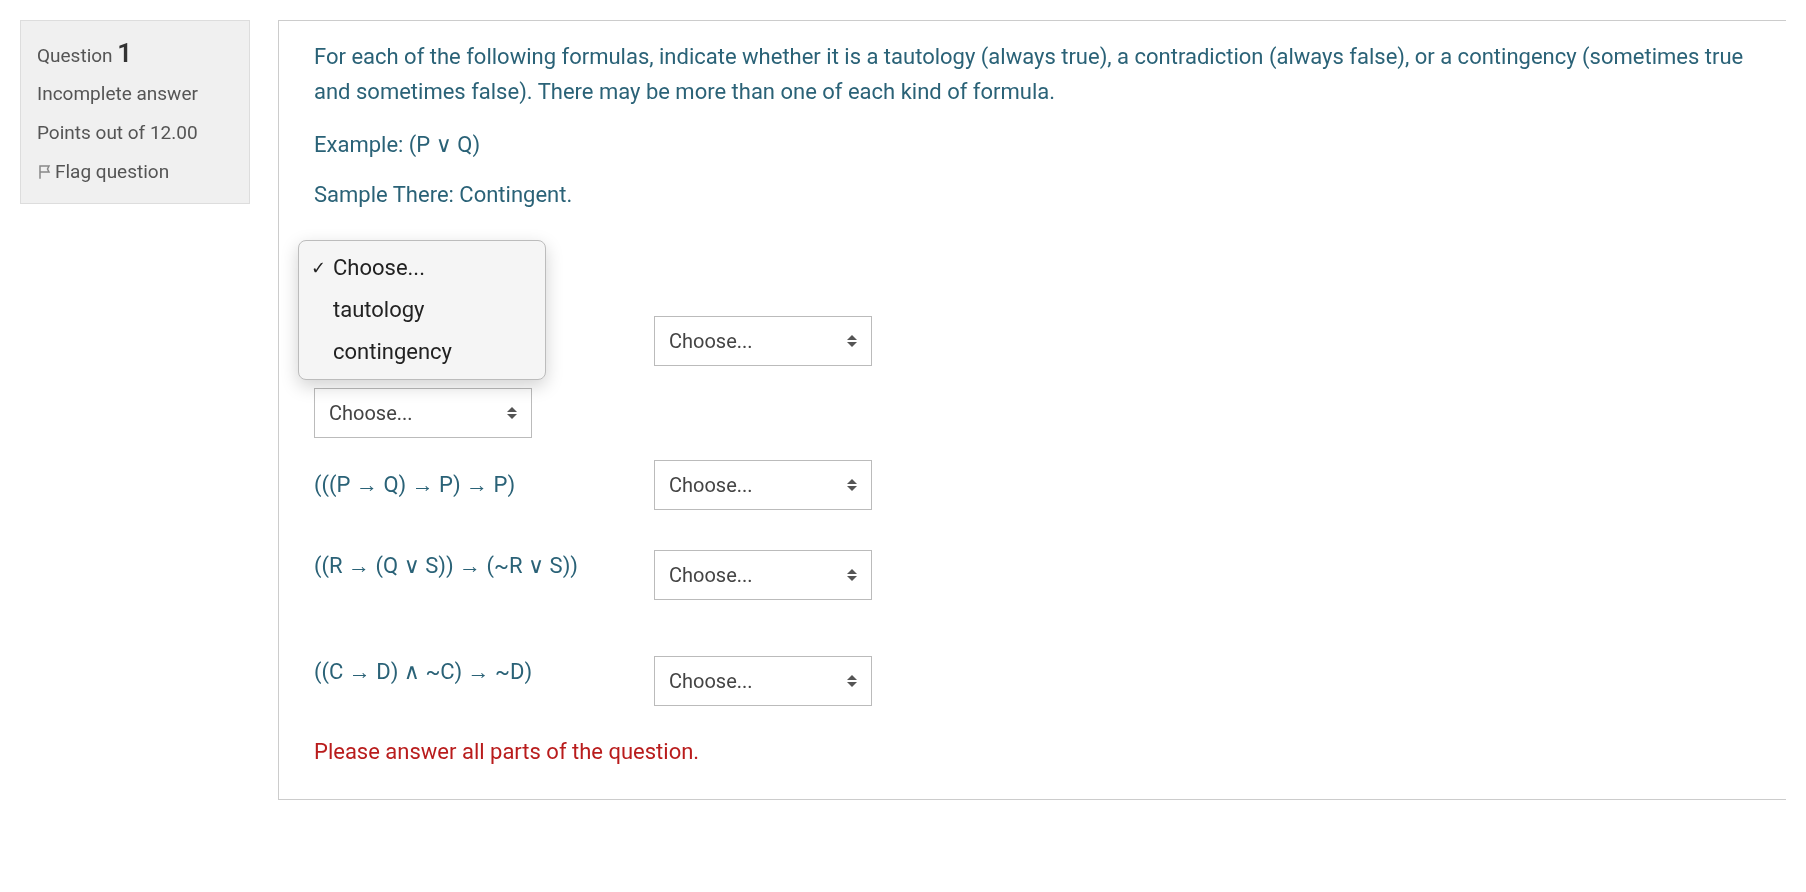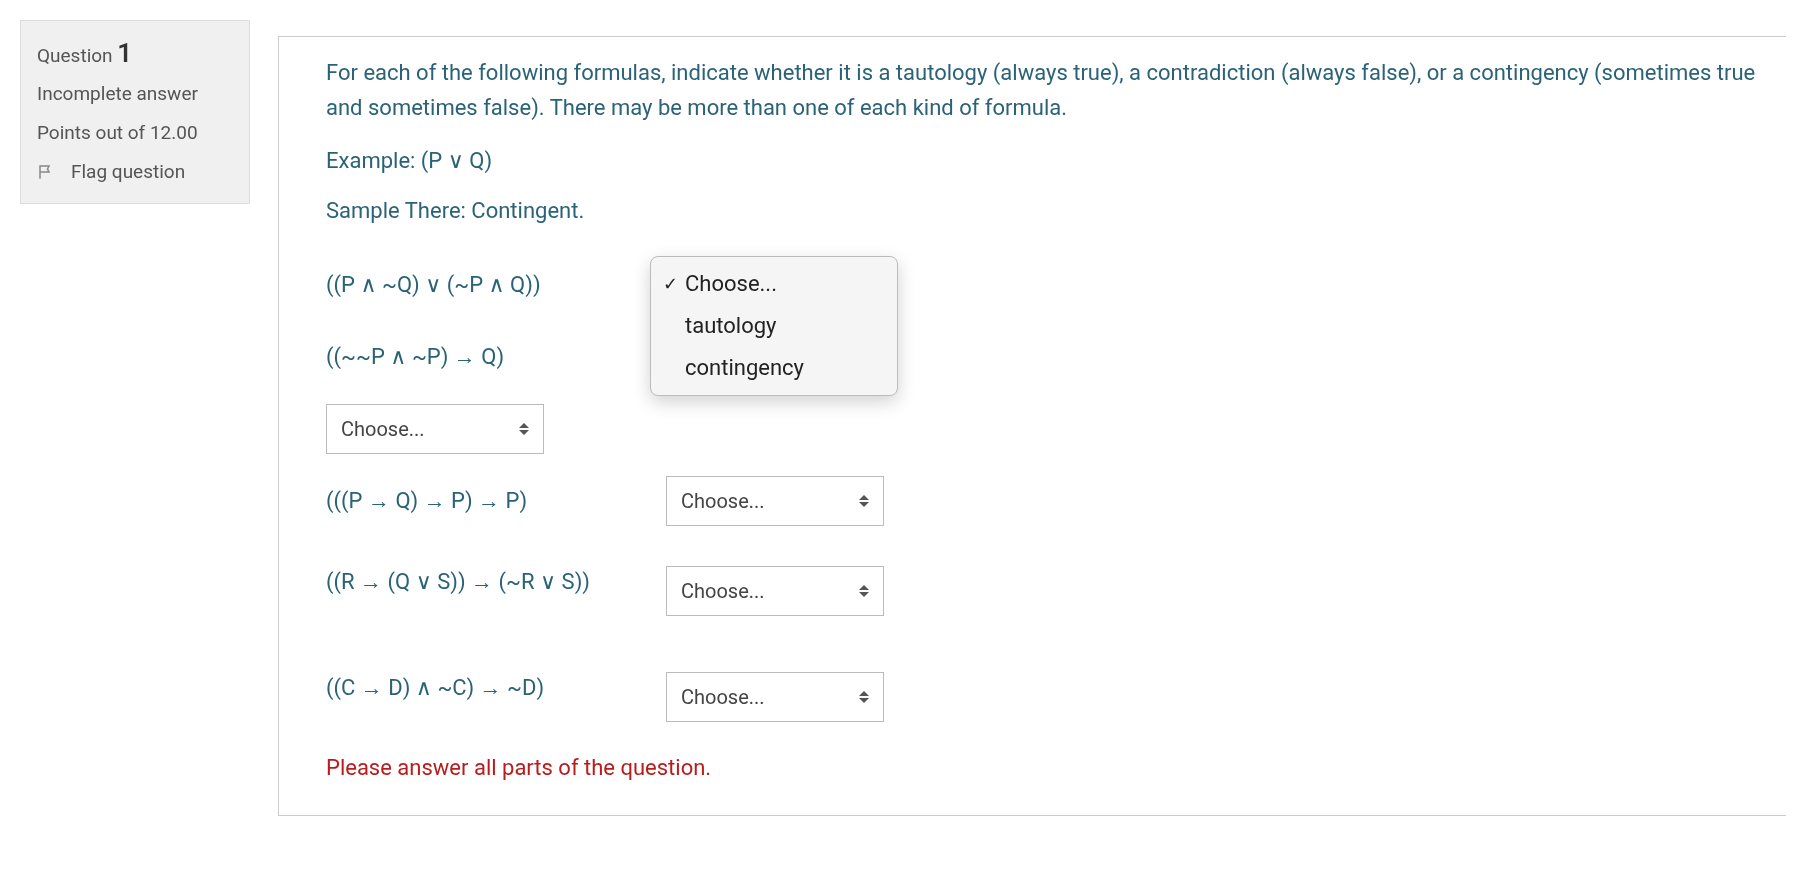--- a/index.html
+++ b/index.html
@@ -33,35 +33,34 @@
     font-weight: 600;
     color: #333;
   }
   .info-panel .status,
   .info-panel .points {
     margin-bottom: 12px;
   }
   .flag-link {
     display: flex;
     align-items: flex-start;
-    gap: 16px;
+    gap: 0;
     color: #555;
     cursor: pointer;
   }
   .flag-link svg {
     flex-shrink: 0;
     margin-top: 4px;
   }
   .content-panel {
     flex: 1;
     border: 1px solid #ccc;
     border-right: none;
-    padding: 18px 30px 0 47px;
+    padding: 18px 30px 0 35px;
     min-height: 780px;
-    margin-top: 16px;
   }
   .qtext {
     color: #2a6277;
     font-size: 22px;
     line-height: 1.6;
   }
   .qtext .intro {
     margin-bottom: 18px;
   }
   .qtext .example-line {
@@ -170,21 +169,20 @@
     <div class="qtext">
       <div class="intro">For each of the following formulas, indicate whether it is a tautology (always true), a contradiction (always false), or a contingency (sometimes true and sometimes false). There may be more than one of each kind of formula.</div>
       <div class="example-line">
         <strong><span>Example</span></strong>: <span>(P ∨ Q)</span>
       </div>
       <div class="sample-line">
         <strong><span>Sample There</span></strong>: <span>Contingent.</span>
       </div>
 
       <div class="formula-row">
-        <div class="formula">((P ∧ ~Q) ∨ (~P ∧ Q))</div>
         <div class="select-wrap">
           <div class="select-box focused">
             <span>Choose...</span>
             <span class="select-arrow">
                 <span class="up"></span>
                 <span class="down"></span>
               </span>
           </div>
           <div class="dropdown-menu">
             <div class="dropdown-item">

